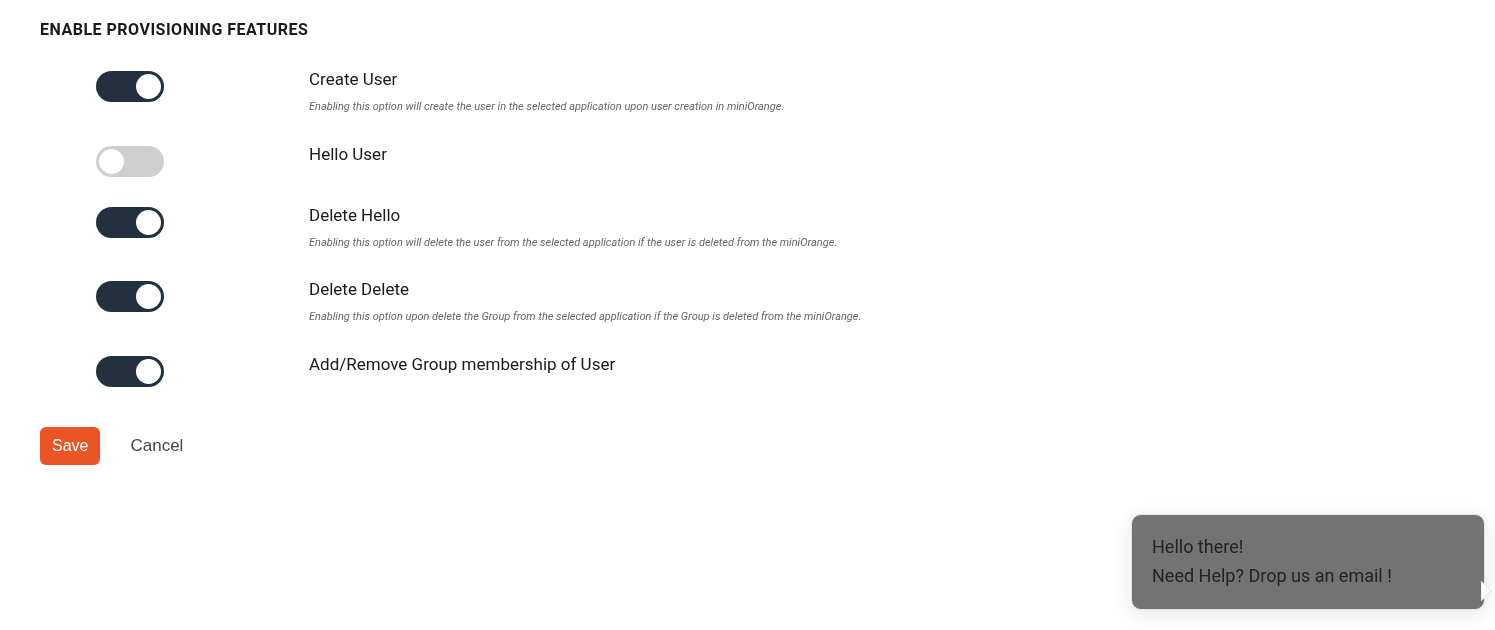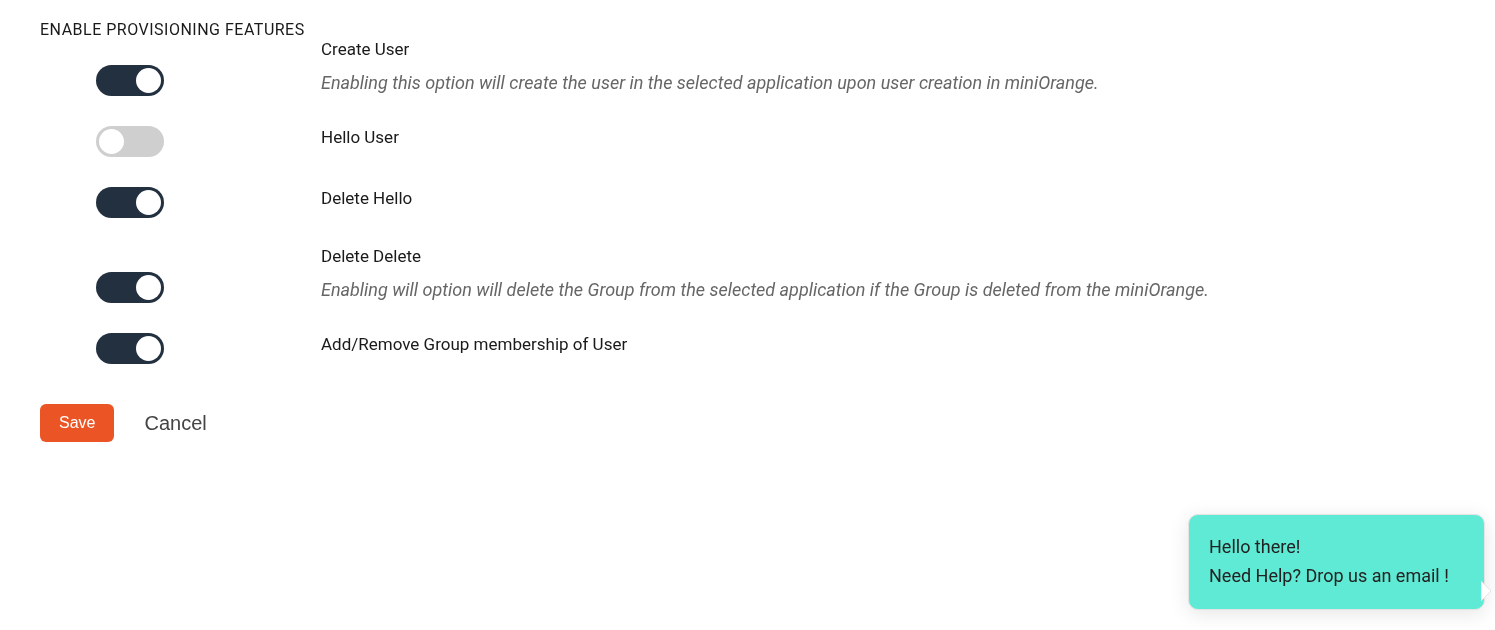--- a/index.html
+++ b/index.html
@@ -9,33 +9,34 @@
     font-family: -apple-system, BlinkMacSystemFont, "Segoe UI", Roboto, "Helvetica Neue", Arial, sans-serif;
     background: #ffffff;
     color: #1a1a1a;
     width: 1495px;
   }
   .container {
     padding: 20px 40px 40px 40px;
   }
   .section-title {
     font-size: 16px;
-    font-weight: 400;
+    font-weight: 700;
     letter-spacing: 0.5px;
     color: #1a1a1a;
+    margin-bottom: 30px;
   }
   .features {
     display: flex;
     flex-direction: column;
     gap: 28px;
   }
   .feature-row {
     display: flex;
-    align-items: flex-end;
-    gap: 16px;
+    align-items: flex-start;
+    gap: 4px;
   }
   .toggle-cell {
     width: 265px;
     padding-left: 56px;
     padding-top: 2px;
     flex-shrink: 0;
   }
   .toggle {
     width: 68px;
     height: 31px;
@@ -68,54 +69,54 @@
   .feature-text {
     flex: 1;
   }
   .feature-title {
     font-size: 17px;
     font-weight: 400;
     color: #1a1a1a;
     margin-bottom: 10px;
   }
   .feature-desc {
-    font-size: 18px;
+    font-size: 11px;
     font-style: italic;
     color: #666666;
     line-height: 1.5;
     max-width: 1110px;
   }
   .buttons {
     margin-top: 40px;
     display: flex;
     align-items: center;
     gap: 24px;
   }
   .btn-save {
     background: #eb5424;
     color: #ffffff;
     border: none;
     border-radius: 6px;
-    padding: 10px 19px;
+    padding: 10px 12px;
     font-size: 16px;
     cursor: pointer;
   }
   .btn-cancel {
     background: transparent;
     border: none;
     color: #444444;
-    font-size: 20px;
+    font-size: 17px;
     cursor: pointer;
   }
   .chat-popup {
     position: absolute;
     right: 10px;
     top: 514px;
-    width: 297px;
-    background: #5eead4;
+    width: 354px;
+    background: #737373;
     border: 1px solid #e4e4e4;
     border-radius: 10px;
     box-shadow: 0 4px 20px rgba(0,0,0,0.1);
     padding: 18px 20px;
     font-size: 18px;
     color: #222222;
     line-height: 1.6;
   }
   .chat-popup .chat-arrow {
     position: absolute;
@@ -158,33 +159,34 @@
     </div>
 
     <div class="feature-row">
       <div class="toggle-cell">
         <div class="toggle on">
             <div class="knob"></div>
           </div>
       </div>
       <div class="feature-text">
         <div class="feature-title">Delete Hello</div>
+        <div class="feature-desc">Enabling this option will delete the user from the selected application if the user is deleted from the miniOrange.</div>
       </div>
     </div>
 
 
     <div class="feature-row">
       <div class="toggle-cell">
         <div class="toggle on">
             <div class="knob"></div>
           </div>
       </div>
       <div class="feature-text">
         <div class="feature-title">Delete Delete</div>
-        <div class="feature-desc">Enabling will option will delete the Group from the selected application if the Group is deleted from the miniOrange.</div>
+        <div class="feature-desc">Enabling this option upon delete the Group from the selected application if the Group is deleted from the miniOrange.</div>
       </div>
     </div>
 
     <div class="feature-row">
       <div class="toggle-cell">
         <div class="toggle on">
             <div class="knob"></div>
           </div>
       </div>
       <div class="feature-text">

